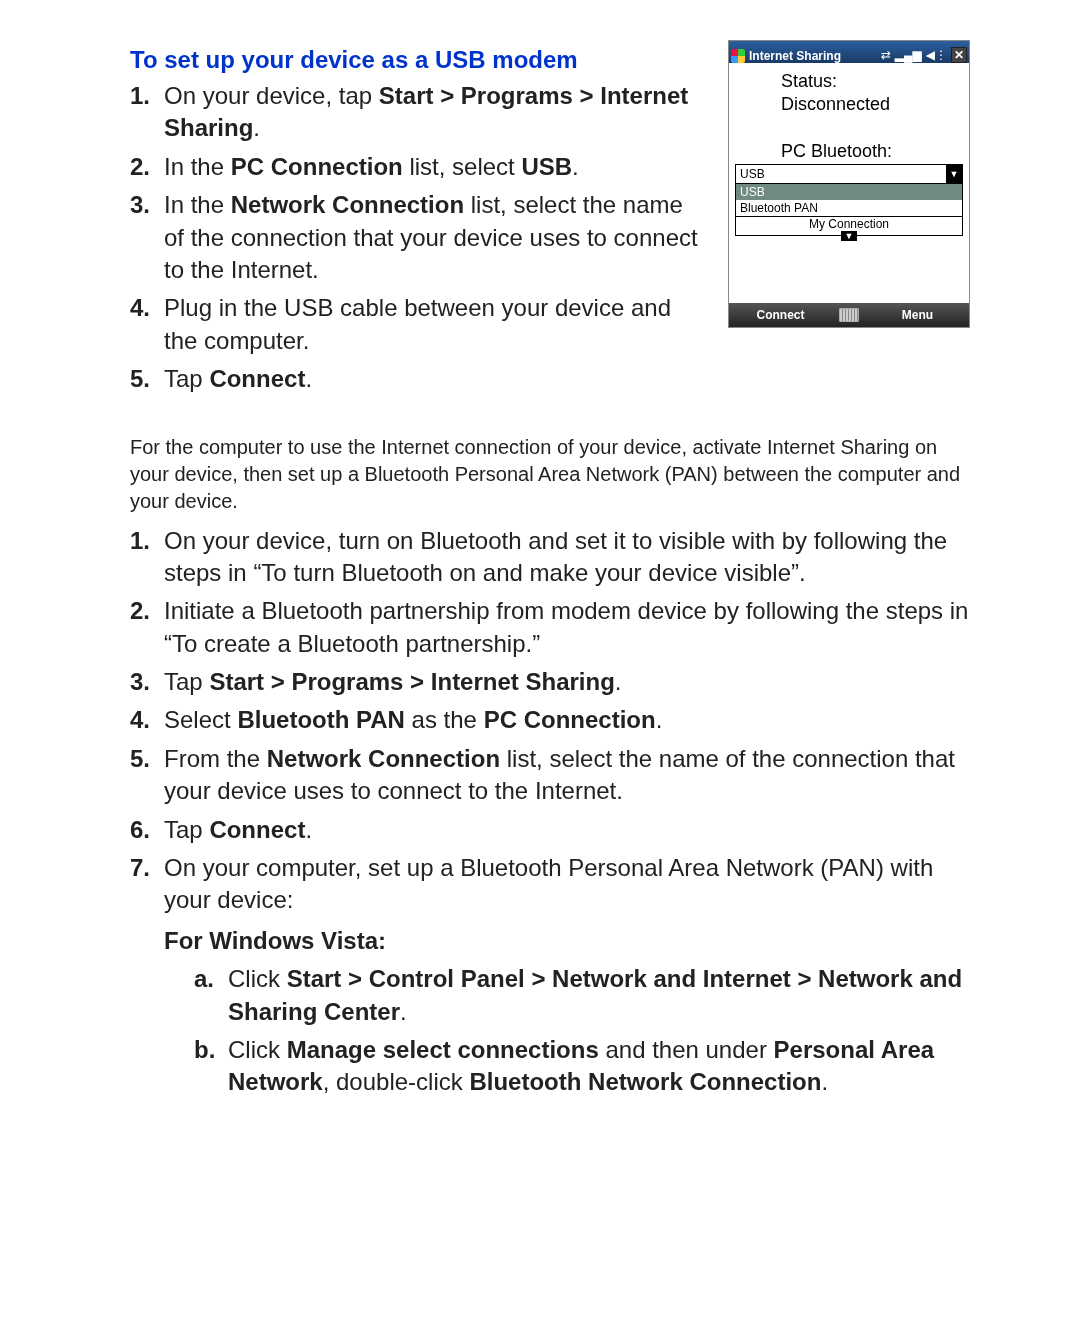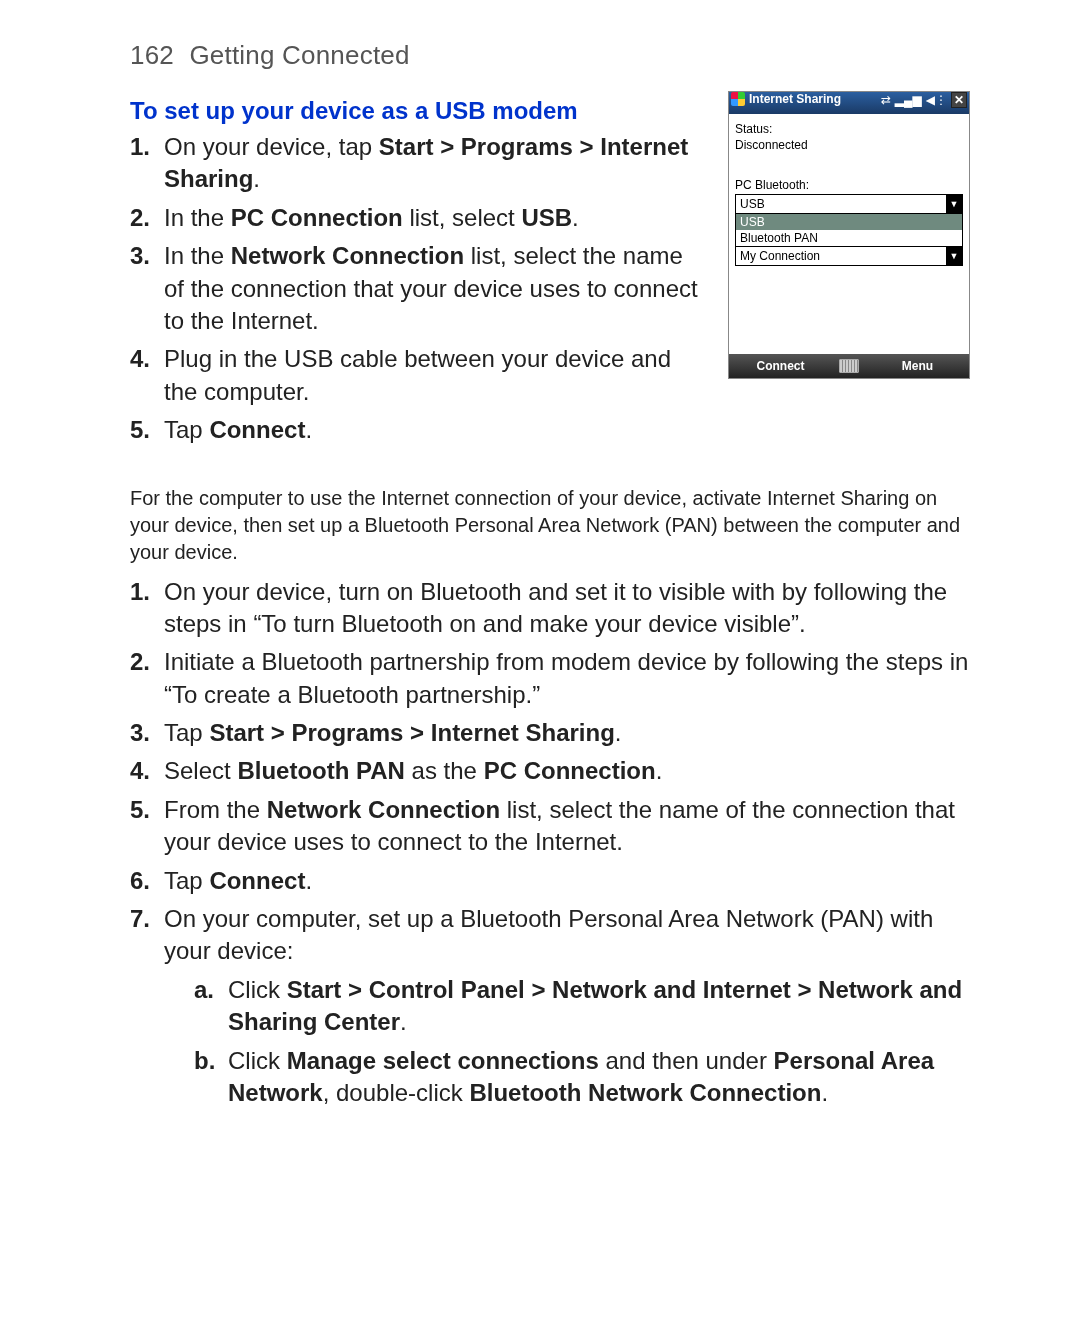--- a/index.html
+++ b/index.html
@@ -91,21 +91,21 @@
     border: 1px solid #888;
     background: #fff;
     font-family: Tahoma, Arial, sans-serif;
     font-size: 12px;
     color: #000;
   }
   .device-titlebar {
     background: linear-gradient(#2b5fa0, #1a3a66);
     color: #fff;
     display: flex;
-    align-items: flex-start;
+    align-items: flex-end;
     height: 22px;
     padding: 0 2px;
   }
   .win-flag {
     display: inline-flex;
     width: 14px; height: 14px;
     margin-right: 4px;
     flex-wrap: wrap;
   }
   .win-flag span { width:7px; height:7px; }
@@ -119,21 +119,21 @@
   .tb-close {
     background:#444; color:#fff; width:14px; height:14px;
     display:inline-flex; align-items:center; justify-content:center;
     font-size:10px; font-weight:700; border:1px solid #222;
   }
   .device-body {
     padding: 6px;
     height: 240px;
     box-sizing: border-box;
   }
-  .device-body .lbl { font-size:12px; margin-top:2px; }
+  .device-body .lbl { font-size:18px; margin-top:2px;margin-left:46px; }
   .combo {
     border: 1px solid #000;
     background: #fff;
     height: 18px;
     display: flex;
     align-items: center;
     margin-top: 2px;
     position: relative;
   }
   .combo .val { flex:1; padding:0 4px; font-size:12px; }
@@ -171,24 +171,20 @@
     width:18px; height:12px;
     border:1px solid #aaa;
     background: repeating-linear-gradient(90deg,#ccc 0 2px,#888 2px 3px);
     border-radius:1px;
   }
 </style>
 </head>
 <body>
 
 <div class="page">
-  <div class="page-header">
-    <span class="pn">162</span>
-    <span>Getting Connected</span>
-  </div>
 
   <div class="columns">
     <div class="col-text">
       <div class="section-title">To set up your device as a USB modem</div>
       <ol class="steps indent-steps">
         <li>
           <span class="num">1.</span>
           <span class="txt">
             <span>On your device, tap </span><b>Start &gt; Programs &gt; Internet Sharing</b><span>.</span>
           </span>
@@ -240,21 +236,21 @@
         <div style="height:24px"></div>
         <div class="lbl">PC Bluetooth:</div>
         <div class="combo">
           <span class="val">USB</span>
           <span class="arrow">▼</span>
         </div>
         <div class="dropdown-list">
           <div class="opt sel">USB</div>
           <div class="opt">Bluetooth PAN</div>
         </div>
-        <div class="combo" style="margin-top:0; border-top:none;">
+        <div class="combo" style="margin-top:0; border-top:none;flex-direction:column;">
           <span class="val">My Connection</span>
           <span class="arrow">▼</span>
         </div>
       </div>
       <div class="device-footer">
         <div class="fbtn">Connect</div>
         <div class="fmid">
             <span class="kb-icon"></span>
           </div>
         <div class="fbtn">Menu</div>
@@ -296,20 +292,21 @@
     <li>
       <span class="num">6.</span>
       <span class="txt">
         <span>Tap </span><b>Connect</b><span>.</span>
       </span>
     </li>
     <li>
       <span class="num">7.</span>
       <span class="txt">
         <span>On your computer, set up a Bluetooth Personal Area Network (PAN) with your device:</span>
+        <div class="sub-heading">For Windows Vista:</div>
         <ol class="sub">
           <li>
             <span class="num">a.</span>
             <span class="txt">
               <span>Click </span><b>Start &gt; Control Panel &gt; Network and Internet &gt; Network and Sharing Center</b><span>.</span>
             </span>
           </li>
           <li>
             <span class="num">b.</span>
             <span class="txt">

